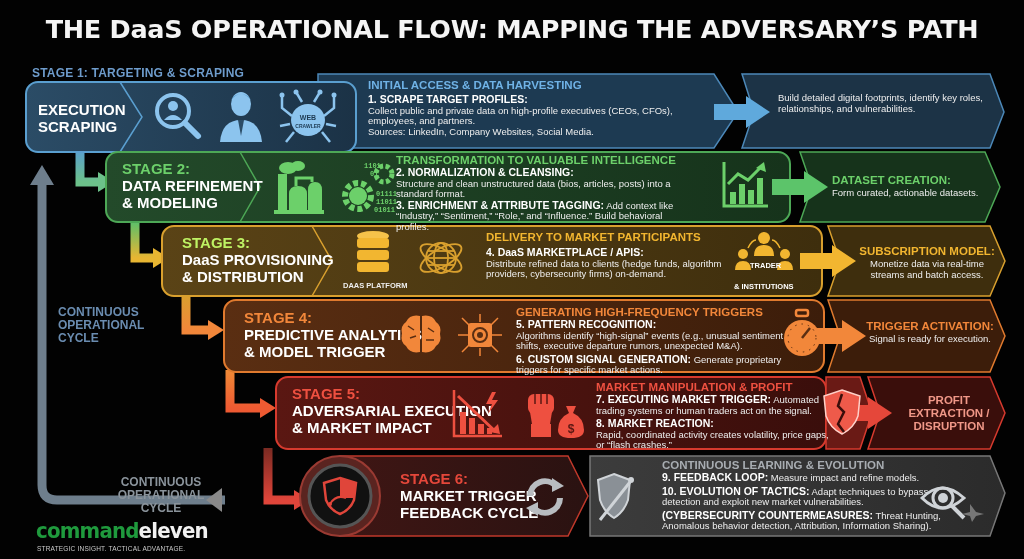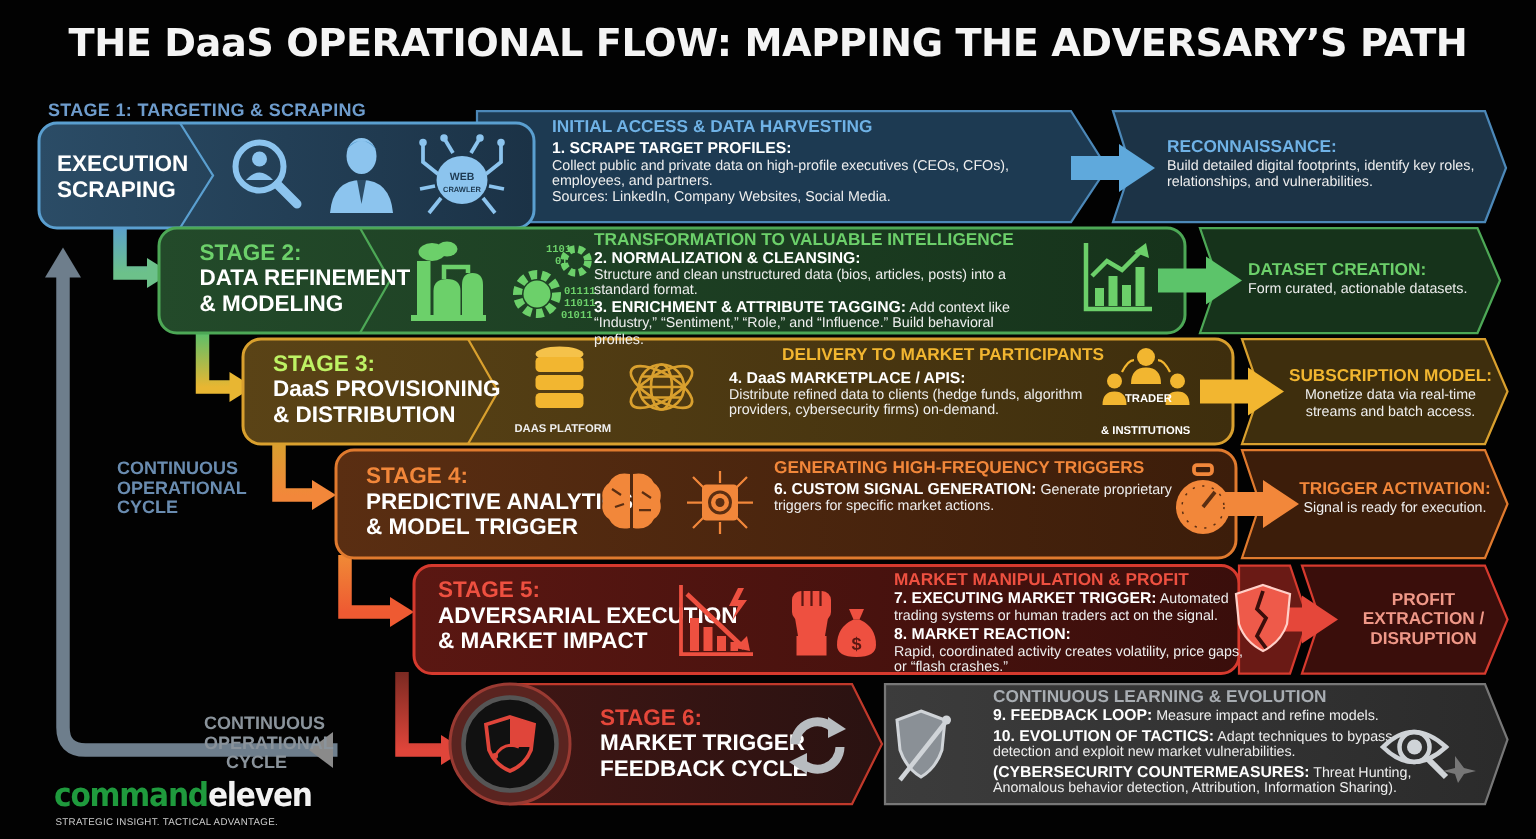--- a/index.html
+++ b/index.html
@@ -10,21 +10,21 @@
   .stage1-label { left: 32px; top: 66px; font-size: 12px; font-weight: bold; color: #6e9ccc; letter-spacing: 0.2px; }
   svg.flow { position: absolute; left: 0; top: 0; }
   .hdr { font-size: 15px; font-weight: bold; line-height: 17px; color: #fff; }
   .stg { font-size: 15px; font-weight: bold; line-height: 17px; }
   .sec { font-size: 11.5px; font-weight: bold; line-height: 13px; }
   .item { font-size: 9.5px; line-height: 10.5px; color: #eee; }
   .item b { font-size: 10.5px; font-weight: bold; color: #fff; }
   .res-t { font-size: 11.5px; font-weight: bold; line-height: 13px; }
   .res-b { font-size: 9.5px; line-height: 11px; color: #eee; }
   .icon { position: absolute; }
-  .cyc { font-size: 12px; font-weight: bold; line-height: 13px; margin-left: 20px; }
+  .cyc { font-size: 12px; font-weight: bold; line-height: 13px; }
   .logo { left: 36px; top: 519px; font-family: "DejaVu Sans Condensed", "DejaVu Sans", sans-serif; font-weight: bold; font-size: 22px; letter-spacing: -0.8px; line-height: 24px; }
   .logo .g { color: #1f9a3d; }
   .tag { left: 37px; top: 545px; font-size: 6.5px; color: #ccc; letter-spacing: 0.2px; }
 </style>
 </head>
 <body>
 
 <svg class="flow" width="1024" height="559" viewBox="0 0 1024 559">
   <defs>
     <linearGradient id="g12" x1="0" y1="0" x2="0" y2="1">
@@ -173,25 +173,24 @@
 
 <div class="abs" style="left:368px; top:79px; width:340px;">
   <div class="sec" style="color:#6fb2e6;">INITIAL ACCESS &amp; DATA HARVESTING</div>
   <div class="item" style="margin-top:2px;">
     <b>1. SCRAPE TARGET PROFILES:</b><br>
     <span>Collect public and private data on high-profile executives (CEOs, CFOs), employees, and partners.</span>
   </div>
   <div class="item">Sources: LinkedIn, Company Websites, Social Media.</div>
 </div>
 <div class="abs" style="left:778px; top:92px; width:210px;">
-  <div class="res-t" style="color:#6fb2e6;">RECONNAISSANCE:</div>
   <div class="res-b">Build detailed digital footprints, identify key roles, relationships, and vulnerabilities.</div>
 </div>
 
-<div class="abs" style="left:122px; top:160px;margin-left:11px;">
+<div class="abs" style="left:122px; top:160px;">
   <div class="stg" style="color:#6cd06a;">STAGE 2:</div>
   <div class="hdr">DATA REFINEMENT</div>
   <div class="hdr">&amp; MODELING</div>
 </div>
 
 <svg class="icon" style="left:272px; top:158px;" width="52" height="58" viewBox="0 0 52 58">
   <ellipse cx="16" cy="10" rx="9" ry="6" fill="#6cd06a"></ellipse>
     <ellipse cx="26" cy="8" rx="7" ry="5" fill="#6cd06a"></ellipse>
   <rect x="6" y="16" width="9" height="36" fill="#6cd06a"></rect>
   <path d="M17 36 Q17 28 26 28 Q35 28 35 36 L35 52 L17 52 Z" fill="#6cd06a"></path>
@@ -257,21 +256,21 @@
     <circle cx="25" cy="26" r="15"></circle>
       <ellipse cx="25" cy="26" rx="7" ry="15"></ellipse>
     <line x1="10" y1="26" x2="40" y2="26"></line>
       <line x1="12" y1="19" x2="38" y2="19"></line>
       <line x1="12" y1="33" x2="38" y2="33"></line>
     <ellipse cx="25" cy="26" rx="23" ry="9" transform="rotate(-30 25 26)"></ellipse>
     <ellipse cx="25" cy="26" rx="23" ry="9" transform="rotate(30 25 26)"></ellipse>
   </g>
 </svg>
 <div class="abs" style="left:486px; top:231px; width:250px;">
-  <div class="sec" style="color:#f2b630;text-align:right;">DELIVERY TO MARKET PARTICIPANTS</div>
+  <div class="sec" style="color:#f2b630;">DELIVERY TO MARKET PARTICIPANTS</div>
   <div class="item" style="margin-top:3px;">
     <b>4. DaaS MARKETPLACE / APIS:</b><br>
     <span>Distribute refined data to clients (hedge funds, algorithm providers, cybersecurity firms) on-demand.</span>
   </div>
 </div>
 
 <svg class="icon" style="left:734px; top:230px;" width="60" height="50" viewBox="0 0 60 50">
   <circle cx="30" cy="8" r="6" fill="#f2b630"></circle>
     <path d="M20 26 Q20 15 30 15 Q40 15 40 26 Z" fill="#f2b630"></path>
   <circle cx="9" cy="24" r="5" fill="#f2b630"></circle>
@@ -304,20 +303,24 @@
 <svg class="icon" style="left:456px; top:312px;" width="48" height="46" viewBox="0 0 48 46">
   <g stroke="#f2873a" stroke-width="1.5" fill="none">
     <path d="M14 14 L6 6 M34 14 L42 6 M14 32 L6 40 M34 32 L42 40 M12 23 L2 23 M36 23 L46 23 M24 10 L24 2 M24 36 L24 44"></path>
   </g>
   <rect x="12" y="11" width="24" height="24" rx="3" fill="#f2873a"></rect>
   <circle cx="24" cy="23" r="7" fill="none" stroke="#5a2e12" stroke-width="2"></circle>
   <circle cx="24" cy="23" r="3" fill="#5a2e12"></circle>
 </svg>
 <div class="abs" style="left:516px; top:306px; width:270px;">
   <div class="sec" style="color:#f2873a;">GENERATING HIGH-FREQUENCY TRIGGERS</div>
+  <div class="item">
+    <b>5. PATTERN RECOGNITION:</b><br>
+    <span>Algorithms identify “high-signal” events (e.g., unusual sentiment shifts, executive departure rumors, unexpected M&amp;A).</span>
+  </div>
   <div class="item" style="margin-top:2px;">
     <b>6. CUSTOM SIGNAL GENERATION:</b>
     <span>Generate proprietary triggers for specific market actions.</span>
   </div>
 </div>
 
 <svg class="icon" style="left:780px; top:308px;" width="44" height="52" viewBox="0 0 44 52">
   <rect x="16" y="2" width="12" height="6" rx="2" fill="none" stroke="#f2873a" stroke-width="2.5"></rect>
   <circle cx="22" cy="30" r="18" fill="#f2873a"></circle>
   <circle cx="22" cy="30" r="14" fill="none" stroke="#5a2e12" stroke-width="1" stroke-dasharray="1.5 5"></circle>

